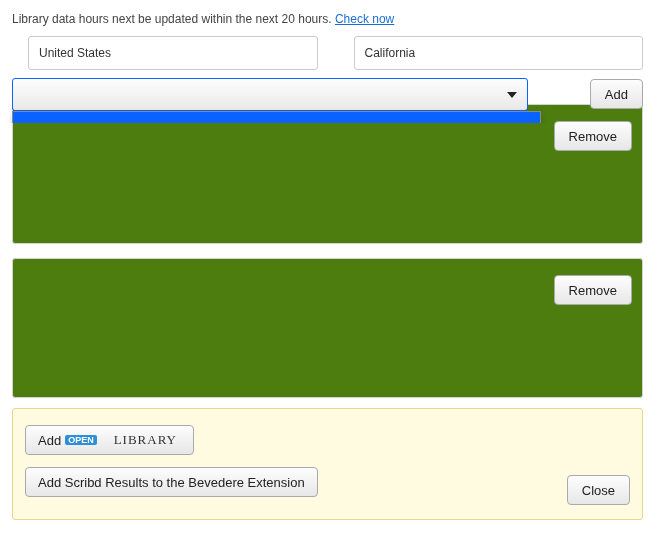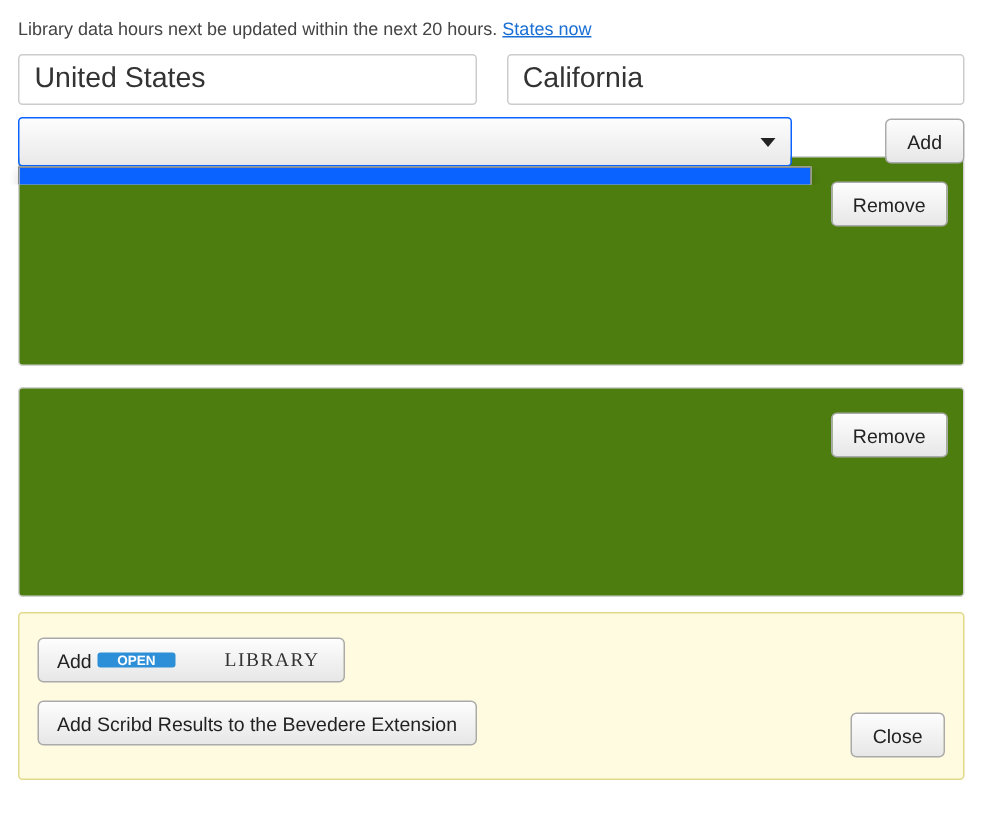--- a/index.html
+++ b/index.html
@@ -25,23 +25,24 @@
     display: flex;
     gap: 20px;
     margin-bottom: 8px;
   }
   .text-input {
     flex: 1;
     height: 34px;
     border: 1px solid #ccc;
     border-radius: 3px;
     padding: 0 10px;
-    font-size: 19px;
+    font-size: 12px;
     color: #333;
     outline: none;
+    margin-left: 16px;
   }
   .row-select {
     display: flex;
     gap: 30px;
     align-items: flex-start;
     position: relative;
   }
   .select-wrap {
     flex: 1;
     position: relative;
@@ -157,25 +158,25 @@
   }
   .panel-btn .ol-badge {
     display: inline-flex;
     align-items: center;
     margin: 0 4px;
     font-size: 11px;
   }
   .ol-badge .open {
     background: #2d8fd8;
     color: #fff;
-    padding: 0 13px;
+    padding: 0 3px;
     border-radius: 2px;
     font-weight: bold;
     font-size: 9px;
-    margin-right: 17px;
+    margin-right: 1px;
   }
   .ol-badge .lib {
     font-family: Georgia, 'Times New Roman', serif;
     font-size: 13px;
     color: #333;
     letter-spacing: 1px;
     font-variant: small-caps;
     margin-left: 16px;
   }
   .yellow-panel .btn-close {
@@ -215,21 +216,21 @@
     </div>
   </div>
   <div>
     <div class="panel-btn" style="margin-bottom:0">Add Scribd Results to the Bevedere Extension</div>
   </div>
   <button class="btn btn-close">Close</button>
 </div>
 
 <div class="top-status">
   <span>Library data hours next be updated within the next </span><span>20</span><span> hours.</span>
-  <a href="#">States now</a>
+  <a href="#">Check now</a>
 </div>
 
 <div class="row-inputs">
   <input class="text-input" value="United States" style="">
   <input class="text-input" value="California" style="">
 </div>
 
 <div class="row-select">
   <div class="select-wrap">
     <div class="select-box">

